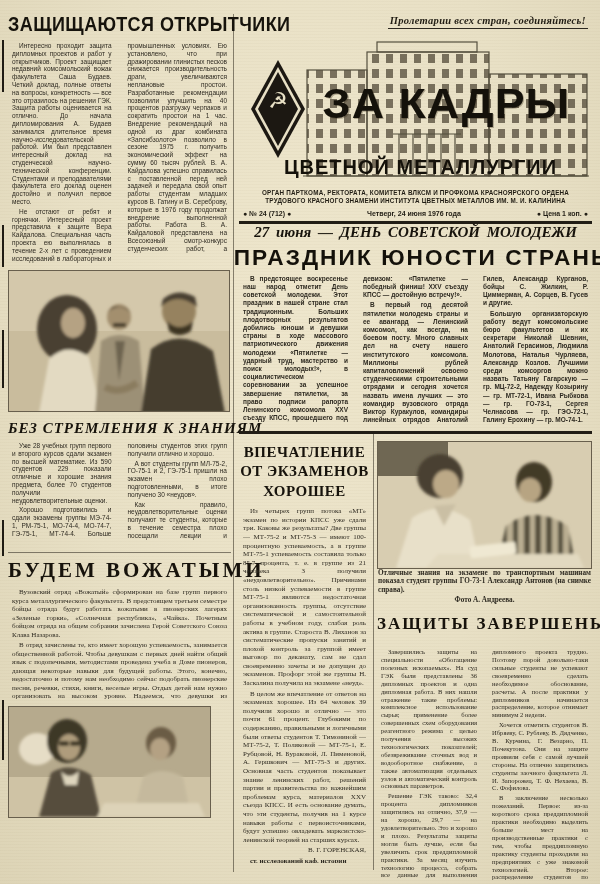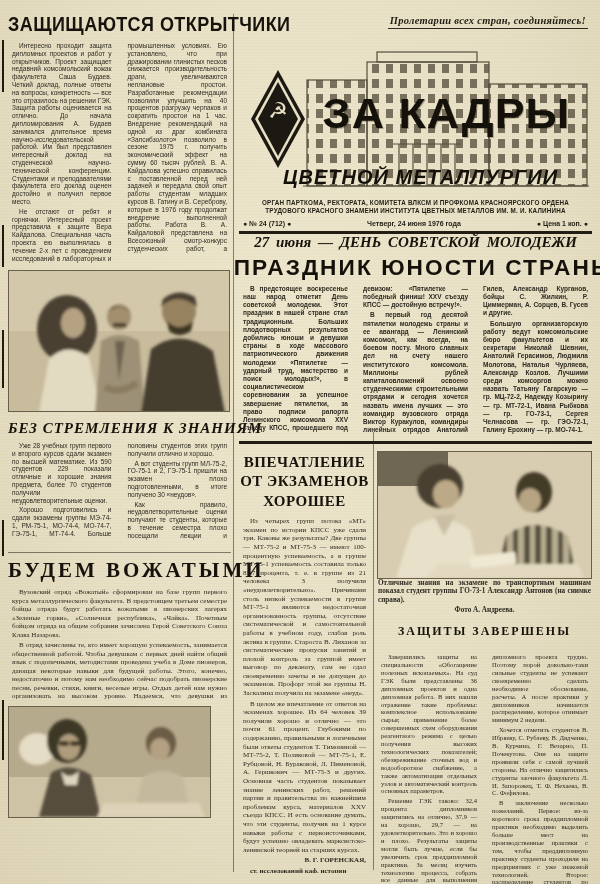--- a/index.html
+++ b/index.html
@@ -22,38 +22,38 @@
     margin:4px 0 7px;letter-spacing:.5px;
   }
   .art-text{text-align:justify;overflow:hidden;}
   .art-text p{margin:0 4px 2px;text-indent:7px;}
   .t-otkr{font:400 6.5px/7.8px "Liberation Sans",sans-serif;height:224px;columns:2;column-gap:8px;}
   .t-bez {font:400 6.5px/7.8px "Liberation Sans",sans-serif;height:104px;columns:2;column-gap:8px;}
   .t-prazd{font:700 6.5px/8.2px "Liberation Sans",sans-serif;height:152px;columns:3;column-gap:7px;}
   .t-budem{font:400 7px/8.5px "Liberation Serif",serif;height:112px;}
   .t-vpech{font:400 7px/8.6px "Liberation Serif",serif;max-height:356px;}
   .t-zash{font:400 6.6px/7.9px "Liberation Serif",serif;height:236px;columns:2;column-gap:7px;}
-  .sig{font-weight:700;text-align:right;text-indent:0;}
+  .sig{font-weight:400;text-align:right;text-indent:0;}
   .sig-left{font-weight:700;text-align:left;text-indent:7px;}
   .photo{border:1px solid rgba(52,45,32,.65);box-sizing:border-box;overflow:hidden;background:#c8bca0;}
   .photo svg{display:block;}
   .h-bez{
     font-family:"Liberation Serif",serif;font-style:italic;font-weight:900;font-size:15px;
     text-align:center;letter-spacing:1px;color:#17130c;margin:8px 0 5px;white-space:nowrap;
   }
   #budem-sec{border-top:1px solid rgba(40,35,25,.55);margin-top:6px;padding-top:3px;}
   .h-budem{
     font-family:"Liberation Serif",serif;font-weight:900;font-size:21px;letter-spacing:3px;
     text-align:center;color:#17130c;margin:2px 0 5px;white-space:nowrap;
   }
   .caption{font:700 7.2px/8.8px "Liberation Serif",serif;text-align:justify;}
 
   
   #right-sec{position:absolute;left:239px;top:10px;width:353px;}
-  #slogan-row{text-align:right;padding-right:4px;margin-bottom:17px;}
+  #slogan-row{text-align:right;padding-right:4px;margin-bottom:7px;}
   #slogan{
     display:inline-block;font:italic 700 10.5px/13px "Liberation Serif",serif;
     border-bottom:1px solid #2c2820;padding:0 2px 1px;color:#211d14;letter-spacing:.3px;
   }
   #mast-art{position:relative;height:150px;}
   .diamond{position:absolute;clip-path:polygon(50% 0,100% 50%,50% 100%,0 50%);}
   #logo{position:absolute;left:12px;top:24px;width:54px;height:98px;}
   #logo .d1{left:0;top:0;width:54px;height:98px;background:#1c1812;}
   #logo .d2{left:4px;top:7px;width:46px;height:84px;background:#e8e0c5;}
   #logo .d3{left:7px;top:12px;width:40px;height:74px;background:#1c1812;}
@@ -64,21 +64,21 @@
   #building{position:absolute;left:60px;top:0;width:293px;height:150px;opacity:.9;}
   #mast-title1{
     position:absolute;left:62px;top:46px;width:291px;text-align:center;
     font-family:"Liberation Sans",sans-serif;font-weight:900;font-size:43px;line-height:1;
     color:#14110a;letter-spacing:1px;transform:scaleX(1.04);
     text-shadow:1px 1px 0 rgba(60,50,30,.35);white-space:nowrap;
   }
   #mast-title2{
     position:absolute;left:10px;top:121px;width:343px;text-align:center;
     font-family:"Liberation Sans",sans-serif;font-weight:900;font-size:20px;line-height:1;
-    color:#14110a;letter-spacing:1px;white-space:nowrap;font-style:italic;
+    color:#14110a;letter-spacing:1px;white-space:nowrap;
   }
   #organ{margin-top:3px;text-align:center;font:700 6.3px/7.8px "Liberation Sans",sans-serif;
     color:#211d14;letter-spacing:.2px;}
   #dateline{display:flex;justify-content:space-between;align-items:center;
     font:700 7px/9px "Liberation Sans",sans-serif;margin:4px 4px 3px;color:#211d14;}
   .thick-rule{height:3px;background:#211d15;}
   #kicker{
     text-align:center;font:italic 700 15px/17px "Liberation Serif",serif;
     color:#17130c;word-spacing:3px;white-space:nowrap;
   }
@@ -88,22 +88,22 @@
     white-space:nowrap;
   }
   #lower{display:flex;gap:7px;margin-top:7px;}
   #midcol{width:131px;flex:none;}
   #rightcol{width:215px;flex:none;}
   .h-vpech{
     font-family:"Liberation Serif",serif;font-weight:900;font-size:15px;line-height:1.3;
     text-align:center;color:#17130c;margin:2px 0 6px;letter-spacing:.5px;
   }
   .h-zash{
-    font-family:"Liberation Serif",serif;font-weight:900;font-size:12px;letter-spacing:2px;
-    text-align:center;color:#17130c;margin:9px 0 14px;white-space:nowrap;
+    font-family:"Liberation Serif",serif;font-weight:900;font-size:17px;letter-spacing:2px;
+    text-align:right;color:#17130c;margin:9px 0 14px;white-space:nowrap;
   }
   .credit{font:700 7.2px/9px "Liberation Serif",serif;text-align:center;margin:1px 0 2px;}
 </style>
 </head>
 <body>
 
 <div id="page">
 
   <div class="edge-mark" style="top:40px;height:52px;"></div>
   <div class="edge-mark" style="top:225px;height:42px;"></div>

